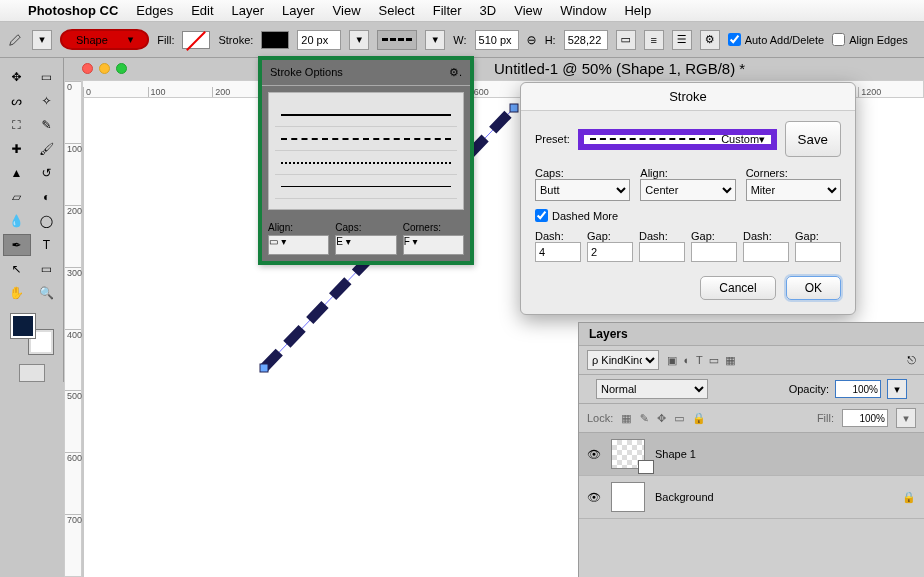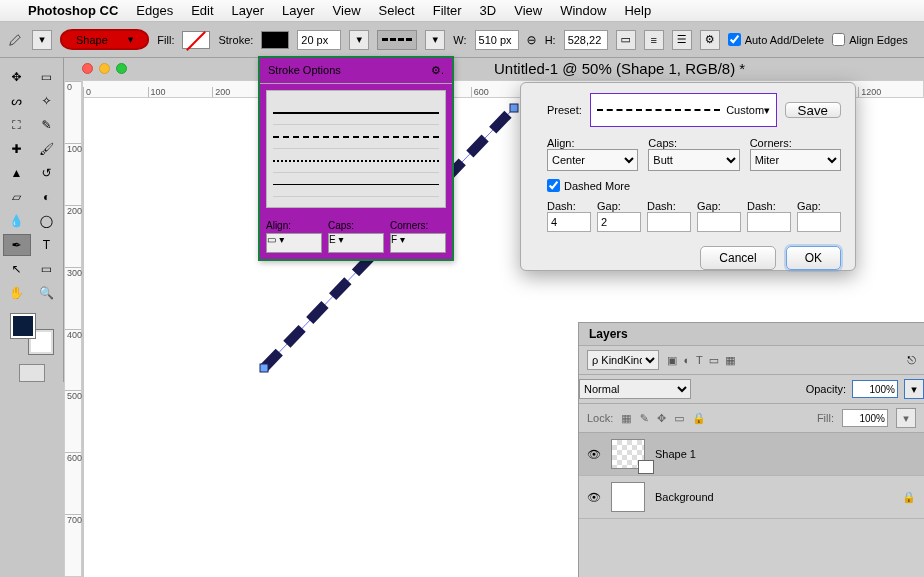--- a/index.html
+++ b/index.html
@@ -45,60 +45,60 @@
 .traffic .g { background: #28c940; border: 1px solid #1fa532; }
 .tabtitle { position: absolute; left: 430px; top: 2px; font-size: 15px; }
 .ruler-h { position: absolute; left: 18px; right: 0; top: 22px; height: 18px; background: #f9f9f9; border: 1px solid #ccc; display: flex; align-items: flex-end; font-size: 9px; color: #555; }
 .ruler-h span { width: 8%; border-left: 1px solid #bbb; padding-left: 2px; }
 .ruler-v { position: absolute; left: 0; top: 22px; width: 18px; bottom: 0; background: #f9f9f9; border: 1px solid #ccc; display: flex; flex-direction: column; font-size: 9px; color: #555; }
 .ruler-v span { flex: 1; border-top: 1px solid #bbb; writing-mode: horizontal-tb; padding-left: 2px; }
 .canvas { position: absolute; left: 20px; top: 40px; right: 0; bottom: 0; background: #fff; }
 .path { position: absolute; left: 170px; top: 0; }
 
 
-.popover { position: absolute; left: 258px; top: 56px; width: 196px; background: #a21caf; border: 2px solid #15803d; box-shadow: 1px 2px 6px rgba(0,0,0,0.25); }
+.popover { position: absolute; left: 258px; top: 56px; width: 216px; background: #737373; border: 4px solid #15803d; box-shadow: 1px 2px 6px rgba(0,0,0,0.25); }
 .popover .hd { display: flex; justify-content: space-between; padding: 6px 8px; font-size: 11px; border-bottom: 1px solid #aaa; }
 .popover .body { background: #e4e4e4; margin: 6px; border: 1px solid #b5b5b5; padding: 10px 6px; }
 .soline { height: 24px; border-bottom: 1px solid #ccc; display: flex; align-items: center; justify-content: center; }
 .s-solid { width: 170px; border-top: 2px solid #000; }
 .s-dash  { width: 170px; border-top: 2px dashed #000; }
 .s-dot   { width: 170px; border-top: 2px dotted #000; }
 .s-thin  { width: 170px; border-top: 1px solid #000; }
 .popover .row3 { display: flex; gap: 6px; padding: 6px; }
 .popover .col { flex: 1; }
 .popover label { font-size: 10px; display: block; margin-bottom: 2px; }
 .popover select, .mini-dd { width: 100%; height: 20px; border: 1px solid #999; background: #eee; font-size: 10px; }
 .more { margin: 4px auto 8px; width: 110px; text-align: center; background: #c40000; border-radius: 14px/10px; border: 2px solid #960000; padding: 2px 4px; font-size: 11px; }
 
 
 .dialog { position: absolute; left: 520px; top: 82px; width: 336px; background: #ececec; border: 1px solid #aaa; border-radius: 6px; box-shadow: 0 6px 20px rgba(0,0,0,0.35); }
 .dialog .title { text-align: center; padding: 6px; font-size: 13px; border-bottom: 1px solid #ccc; background: #f6f6f6; border-radius: 6px 6px 0 0; }
-.dialog .inner { padding: 10px 14px 0; font-size: 11px; margin-left: 12px; }
+.dialog .inner { padding: 10px 14px 14px; font-size: 11px; }
 .drow { display: flex; align-items: center; gap: 8px; margin-bottom: 10px; }
-.preset { flex: 1; height: 34px; border: 1px solid #6d28d9; background: #fff; display: flex; align-items: center; padding: 0 6px; position: relative; }
+.preset { flex: 1; height: 21px; border: 6px solid #6d28d9; background: #fff; display: flex; align-items: center; padding: 0 6px; position: relative; }
 .preset .pd { flex: 1; border-top: 2px dashed #000; }
-.save { height: 16px; padding: 0 12px; border: 1px solid #aaa; border-radius: 4px; background: linear-gradient(#fff,#e7e7e7); }
+.save { height: 36px; padding: 0 12px; border: 1px solid #aaa; border-radius: 4px; background: linear-gradient(#fff,#e7e7e7); }
 .d3 { display: flex; gap: 10px; margin-bottom: 8px; }
 .d3 .c { flex: 1; }
 .d3 select { width: 100%; height: 22px; border: 1px solid #999; background: #f8f8f8; font-size: 11px; }
 .dash-row { display: flex; gap: 6px; }
 .dash-row .c { flex: 1; }
 .dash-row input { width: 100%; height: 20px; border: 1px solid #aaa; background: #fff; font-size: 11px; padding: 0 3px; }
 .highlight { position: relative; }
 .highlight::before { content: ""; position: absolute; left: -4px; top: -3px; width: 96px; height: 26px; border-radius: 14px/12px; background: #d40000; border: 2px solid #a50000; z-index: -1; }
 .dlg-btns { display: flex; justify-content: flex-end; gap: 10px; margin-top: 14px; }
 .btn { height: 24px; padding: 0 18px; border: 1px solid #aaa; border-radius: 5px; background: linear-gradient(#fff,#e7e7e7); font-size: 12px; }
 .btn.def { border: 1px solid #6aa3e8; box-shadow: 0 0 0 2px rgba(106,163,232,0.35); }
 
 
 .layers { position: absolute; right: 0; top: 322px; width: 346px; bottom: 0; background: #cfcfcf; border-left: 1px solid #9a9a9a; border-top: 1px solid #9a9a9a; font-size: 11px; }
 .layers .tab { background: #c7c7c7; padding: 4px 10px; border-bottom: 1px solid #aaa; font-weight: 600; font-size: 12px; }
 .layers .filter { display: flex; align-items: center; gap: 8px; padding: 4px 8px; border-bottom: 1px solid #aaa; }
 .layers select { height: 20px; border: 1px solid #999; background: #eee; font-size: 11px; }
-.layers .mode { display: flex; align-items: center; gap: 6px; padding: 4px 0; border-bottom: 1px solid #aaa; }
+.layers .mode { display: flex; align-items: center; gap: 6px; padding: 4px 17px; border-bottom: 1px solid #aaa; }
 .layers .lock { display: flex; align-items: center; gap: 8px; padding: 4px 8px; border-bottom: 1px solid #aaa; color: #666; }
 .layer-item { display: flex; align-items: center; gap: 10px; padding: 6px 8px; border-bottom: 1px solid #b5b5b5; }
 .layer-item.sel { background: #bdbdbd; }
 .eye { width: 14px; }
 .thumb { width: 34px; height: 30px; background: #fff; border: 1px solid #888; position: relative; }
 .thumb.checker { background: repeating-conic-gradient(#ddd 0 25%, #fff 0 50%) 0 0/10px 10px; }
 .thumb .sub { position: absolute; right: -10px; bottom: -6px; width: 16px; height: 14px; background: #fff; border: 1px solid #666; }
 .opfield { width: 46px; height: 18px; border: 1px solid #3a78c4; background: #fff; font-size: 10px; text-align: right; padding-right: 2px; }
 .opfield2 { width: 46px; height: 18px; border: 1px solid #999; background: #fff; font-size: 10px; text-align: right; padding-right: 2px; }
 .iconrow span { margin-right: 6px; color: #555; }
@@ -266,33 +266,34 @@
         <div class="mini-dd">E ▾</div>
       </div>
     <div class="col">
         <label>Corners:</label>
         <div class="mini-dd">F ▾</div>
       </div>
   </div>
 </div>
 
 <div class="dialog">
+  <div class="title">Stroke</div>
   <div class="inner">
     <div class="drow">
       <span>Preset:</span>
       <div class="preset">
         <div class="pd"></div>
           <span style="margin-left:6px">Custom</span>
           <span style="margin-left:auto">▾</span>
       </div>
       <button class="save">Save</button>
     </div>
     <div class="d3">
+      <div class="c"><label>Caps:</label><select><option>Butt</option></select></div>
       <div class="c"><label>Align:</label><select><option>Center</option></select></div>
-      <div class="c"><label>Caps:</label><select><option>Butt</option></select></div>
       <div class="c"><label>Corners:</label><select><option>Miter</option></select></div>
     </div>
     <label class="chk">
         <input type="checkbox" checked="" style=""> 
         <span>Dashed More</span>
       </label>
     <div class="dash-row" style="margin-top:6px">
       <div class="c"><label>Dash:</label></div>
       <div class="c"><label>Gap:</label></div>
       <div class="c"><label>Dash:</label></div>

